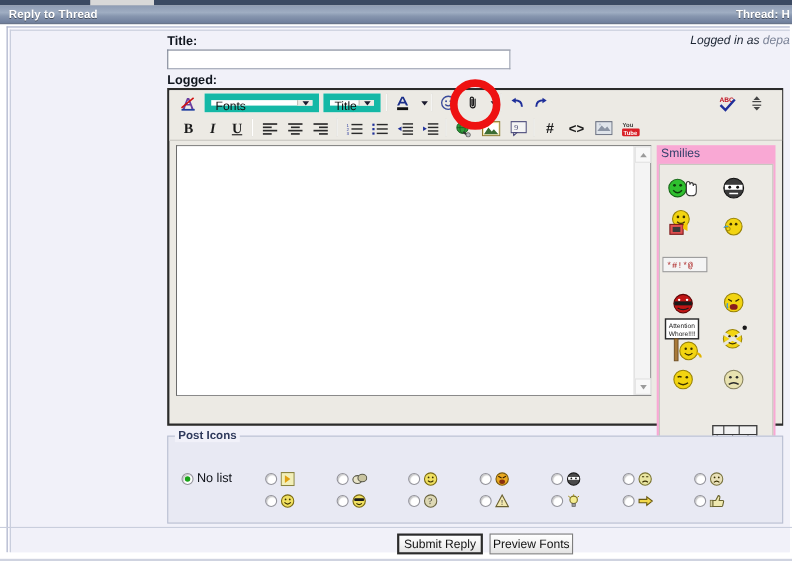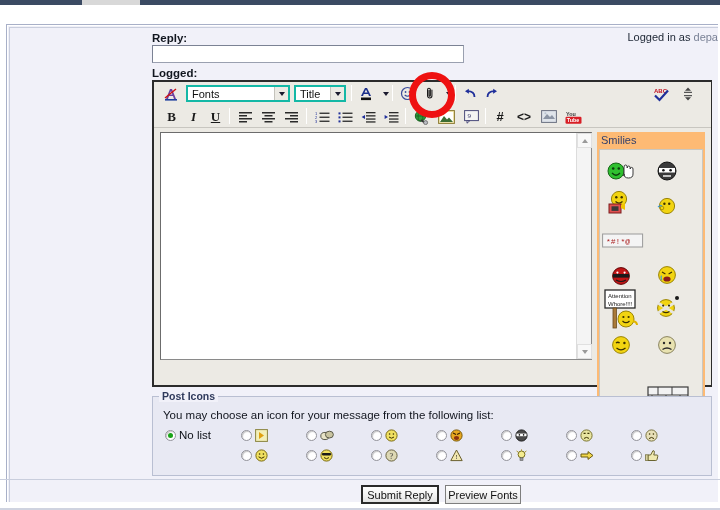--- a/index.html
+++ b/index.html
@@ -58,21 +58,21 @@
   .page-inner {
     position: absolute; left: 2px; top: 2px; right: 0; bottom: 0;
     background: #f1f1f9;
     border-left: 1px solid #c9cedd;
     border-top: 1px solid #c9cedd;
   }
 
   
   .loggedin {
     position: absolute; right: 2px; top: 31px;
-    font-size: 11px; color: #1c2533; white-space: nowrap;
+    font-size: 11px; color: #1c2533; white-space: nowrap; font-style: italic;
   }
   .loggedin .uname { color: #7a8296; }
 
   
   .lbl {
     position: absolute; font-size: 11.5px; font-weight: bold; color: #11161f;
   }
   #title-label { left: 152px; top: 32px; }
   #message-label { left: 152px; top: 67px; }
 
@@ -113,22 +113,22 @@
   }
   .tsep {
     position: absolute; top: 3px; width: 1px; height: 16px;
     background: #bdbbb4; border-right: 1px solid #ffffff;
   }
 
   
   .combo {
     position: absolute; top: 3px; height: 17px;
     background: #ffffff;
-    border: 2px solid #14b8a6;
-    display: flex; align-items: center;
+    border: 6px solid #14b8a6;
+    display: flex; align-items: flex-start;
     font-size: 11px; color: #111;
   }
   .combo span.ctext { padding-left: 4px; flex: 1; }
   .combo .carrow {
     width: 14px; height: 100%;
     background: #eceae4;
     border-left: 1px solid #c4c2bb;
     display: flex; align-items: center; justify-content: center;
   }
   .caret-dn {
@@ -155,21 +155,21 @@
     display: flex; align-items: center; justify-content: center;
   }
   .vscroll .arw.up { top: 0; }
   .vscroll .arw.dn { bottom: 0; }
   .arw-t { width:0;height:0;border-left:3px solid transparent;border-right:3px solid transparent;border-bottom:4px solid #9a9a9a; }
   .arw-b { width:0;height:0;border-left:3px solid transparent;border-right:3px solid transparent;border-top:4px solid #9a9a9a; }
 
   
   .smilies {
     position: absolute; right: 6px; top: 50px; width: 108px; height: 330px;
-    background: #fdba74;
+    background: #f9a8d4;
   }
   .smilies .sm-title {
     position: absolute; left: 4px; top: 2px;
     font-size: 11px; color: #33406b; font-weight: normal;
   }
   .sm-box {
     position: absolute; left: 2px; top: 17px; width: 104px; height: 290px;
     border: 1px solid #c9c7c0;
     background: #eceae4;
   }
@@ -255,30 +255,34 @@
   .b-und  { text-decoration: underline; font-family: "Liberation Serif", serif; font-size: 13px; font-weight: bold;}
 </style>
 </head>
 <body>
 
 <div id="screen">
 
   <div class="chrome-strip"></div>
   <div class="chrome-tab"></div>
 
+  <div class="titlebar">
+    <div class="tl">Reply to Thread</div>
+    <div class="tr">Thread: H</div>
+  </div>
 
   <div class="page-panel">
     <div class="page-inner"></div>
   </div>
 
   <div class="loggedin">
     <span>Logged in as </span><span class="uname">depa</span>
   </div>
 
-  <div class="lbl" id="title-label">Reply:</div>
+  <div class="lbl" id="title-label">Title:</div>
   <input class="title-input" type="text" value="" placeholder="" style="">
 
   <div class="lbl" id="message-label">Logged:</div>
 
   <div class="editor">
 
     <div class="toolbar">
 
       <div class="trow trow1">
 
@@ -645,21 +649,20 @@
         </div>
       </div>
       <div class="more-link">[More]</div>
     </div>
   </div>
 
   <div class="annot-circle"></div>
 
   <div class="posticons">
     <div class="legend">Post Icons</div>
-    <div class="pi-help">You may choose an icon for your message from the following list:</div>
 
     <div class="pi-grid">
 
       <div class="pi-item" style="left:4px;top:0px;">
         <span class="radio on"></span>
         <span class="pi-label">No list</span>
       </div>
 
       <div class="pi-item" style="left:80px;top:0px;">
         <span class="radio"></span>

